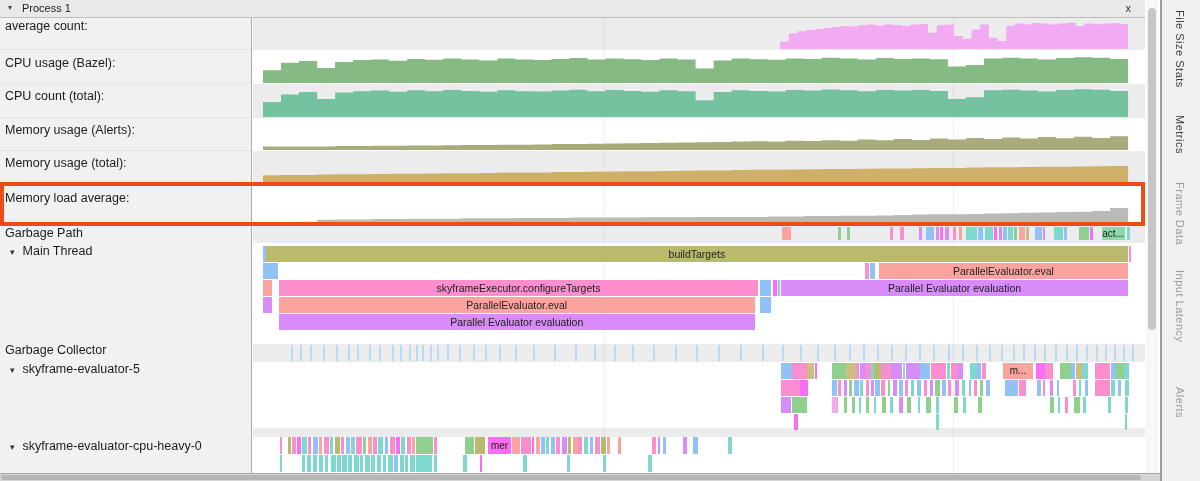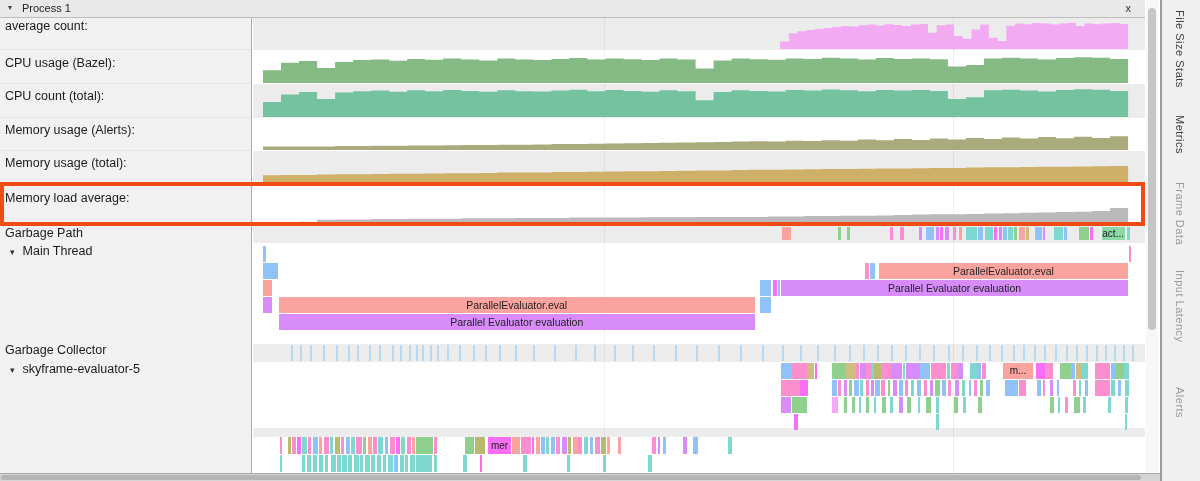--- a/index.html
+++ b/index.html
@@ -56,20 +56,21 @@
         <div class="lbl" style="top: 1px; left: 5px;"><span>average count:</span></div>
         <div class="lbl" style="top: 38px; left: 5px;"><span>CPU usage (Bazel):</span></div>
         <div class="lbl" style="top: 71px; left: 5px;"><span>CPU count (total):</span></div>
         <div class="lbl" style="top: 105px; left: 5px;"><span>Memory usage (Alerts):</span></div>
         <div class="lbl" style="top: 138px; left: 5px;"><span>Memory usage (total):</span></div>
         <div class="lbl" style="top: 173px; left: 5px;"><span>Memory load average:</span></div>
         <div class="lbl" style="top: 208px; left: 5px;"><span>Garbage Path</span></div>
         <div class="lbl" style="top: 226px; left: 10px;"><span class="arr">▾</span><span>Main Thread</span></div>
         <div class="lbl" style="top: 325px; left: 5px;"><span>Garbage Collector</span></div>
         <div class="lbl" style="top: 344px; left: 10px;"><span class="arr">▾</span><span>skyframe-evaluator-5</span></div>
+        <div class="lbl" style="top: 421px; left: 10px;"><span class="arr">▾</span><span>skyframe-evaluator-cpu-heavy-0</span></div>
       </div>
     <div class="track" id="track">
         <div class="trow" style="top: 0px; height: 32px; background: rgb(236, 236, 236);"></div>
         <div class="trow" style="top: 32px; height: 34px; background: rgb(255, 255, 255);"></div>
         <div class="trow" style="top: 66px; height: 34px; background: rgb(236, 236, 236);"></div>
         <div class="trow" style="top: 100px; height: 33px; background: rgb(255, 255, 255);"></div>
         <div class="trow" style="top: 133px; height: 33px; background: rgb(236, 236, 236);"></div>
         <div class="trow" style="top: 166px; height: 42px; background: rgb(255, 255, 255);"></div>
         <div class="trow" style="top: 208px; height: 17px; background: rgb(236, 236, 236);"></div>
         <div class="trow" style="top: 225px; height: 101px; background: rgb(255, 255, 255);"></div>
@@ -121,26 +122,28 @@
         <div class="seg" style="left: 772.946px; width: 2.643px; top: 209px; height: 13px; background: rgb(205, 189, 127); line-height: 13px; font-size: 10px;"></div>
         <div class="seg" style="left: 781.756px; width: 7.048px; top: 209px; height: 13px; background: rgb(144, 194, 248); line-height: 13px; font-size: 10px;"></div>
         <div class="seg" style="left: 789.685px; width: 2.643px; top: 209px; height: 13px; background: rgb(215, 140, 250); line-height: 13px; font-size: 10px;"></div>
         <div class="seg" style="left: 801.138px; width: 8.81px; top: 209px; height: 13px; background: rgb(126, 216, 208); line-height: 13px; font-size: 10px;"></div>
         <div class="seg" style="left: 810.829px; width: 3.524px; top: 209px; height: 13px; background: rgb(144, 194, 248); line-height: 13px; font-size: 10px;"></div>
         <div class="seg" style="left: 825.806px; width: 10.572px; top: 209px; height: 13px; background: rgb(143, 208, 143); line-height: 13px; font-size: 10px;"></div>
         <div class="seg" style="left: 837.259px; width: 2.643px; top: 209px; height: 13px; background: rgb(249, 110, 245); line-height: 13px; font-size: 10px;"></div>
         <div class="seg" style="left: 848.712px; width: 22.906px; top: 209px; height: 13px; background: rgb(139, 217, 166); line-height: 13px; font-size: 10px;">act...</div>
         <div class="seg" style="left: 874.261px; width: 2.643px; top: 209px; height: 13px; background: rgb(126, 216, 208); line-height: 13px; font-size: 10px;"></div>
         <div class="seg" style="left: 10px; width: 2.643px; top: 228px; height: 16px; background: rgb(144, 194, 248); line-height: 16px; font-size: 10.5px;"></div>
+        <div class="seg" style="left: 12.643px; width: 862.499px; top: 228px; height: 16px; background: rgb(185, 186, 110); line-height: 16px; font-size: 10.5px;">buildTargets</div>
         <div class="seg" style="left: 876.023px; width: 2px; top: 228px; height: 16px; background: rgb(251, 142, 207); line-height: 16px; font-size: 10.5px;"></div>
         <div class="seg" style="left: 10px; width: 14.977px; top: 245px; height: 16px; background: rgb(144, 194, 248); line-height: 16px; font-size: 10.5px;"></div>
         <div class="seg" style="left: 611.723px; width: 4.405px; top: 245px; height: 16px; background: rgb(251, 142, 207); line-height: 16px; font-size: 10.5px;"></div>
         <div class="seg" style="left: 617.009px; width: 5.286px; top: 245px; height: 16px; background: rgb(144, 194, 248); line-height: 16px; font-size: 10.5px;"></div>
         <div class="seg" style="left: 625.819px; width: 249.323px; top: 245px; height: 16px; background: rgb(251, 164, 159); line-height: 16px; font-size: 10.5px;">ParallelEvaluator.eval</div>
         <div class="seg" style="left: 10px; width: 8.81px; top: 262px; height: 16px; background: rgb(251, 164, 159); line-height: 16px; font-size: 10.5px;"></div>
+        <div class="seg" style="left: 25.858px; width: 479.264px; top: 262px; height: 16px; background: rgb(251, 142, 207); line-height: 16px; font-size: 10.5px;">skyframeExecutor.configureTargets</div>
         <div class="seg" style="left: 506.884px; width: 11.453px; top: 262px; height: 16px; background: rgb(144, 194, 248); line-height: 16px; font-size: 10.5px;"></div>
         <div class="seg" style="left: 520.099px; width: 3.524px; top: 262px; height: 16px; background: rgb(249, 110, 245); line-height: 16px; font-size: 10.5px;"></div>
         <div class="seg" style="left: 524.504px; width: 2.643px; top: 262px; height: 16px; background: rgb(144, 194, 248); line-height: 16px; font-size: 10.5px;"></div>
         <div class="seg" style="left: 528.028px; width: 347.114px; top: 262px; height: 16px; background: rgb(215, 140, 250); line-height: 16px; font-size: 10.5px;">Parallel Evaluator evaluation</div>
         <div class="seg" style="left: 10px; width: 8.81px; top: 279px; height: 16px; background: rgb(215, 140, 250); line-height: 16px; font-size: 10.5px;"></div>
         <div class="seg" style="left: 25.858px; width: 475.74px; top: 279px; height: 16px; background: rgb(251, 164, 159); line-height: 16px; font-size: 10.5px;">ParallelEvaluator.eval</div>
         <div class="seg" style="left: 506.884px; width: 11.453px; top: 279px; height: 16px; background: rgb(144, 194, 248); line-height: 16px; font-size: 10.5px;"></div>
         <div class="seg" style="left: 25.858px; width: 475.74px; top: 296px; height: 16px; background: rgb(215, 140, 250); line-height: 16px; font-size: 10.5px;">Parallel Evaluator evaluation</div>
         <div class="seg" style="left: 38.192px; width: 2px; top: 327px; height: 16px; background: rgb(184, 217, 242);"></div>
         <div class="seg" style="left: 47.002px; width: 2px; top: 327px; height: 16px; background: rgb(184, 217, 242);"></div>

